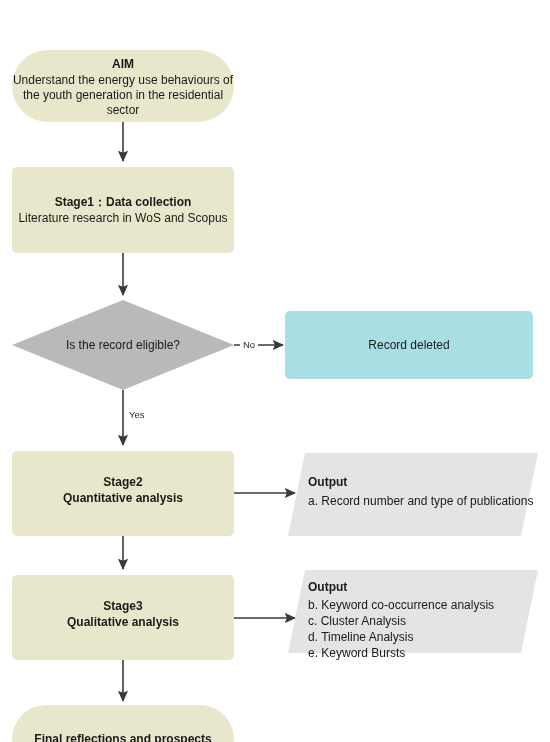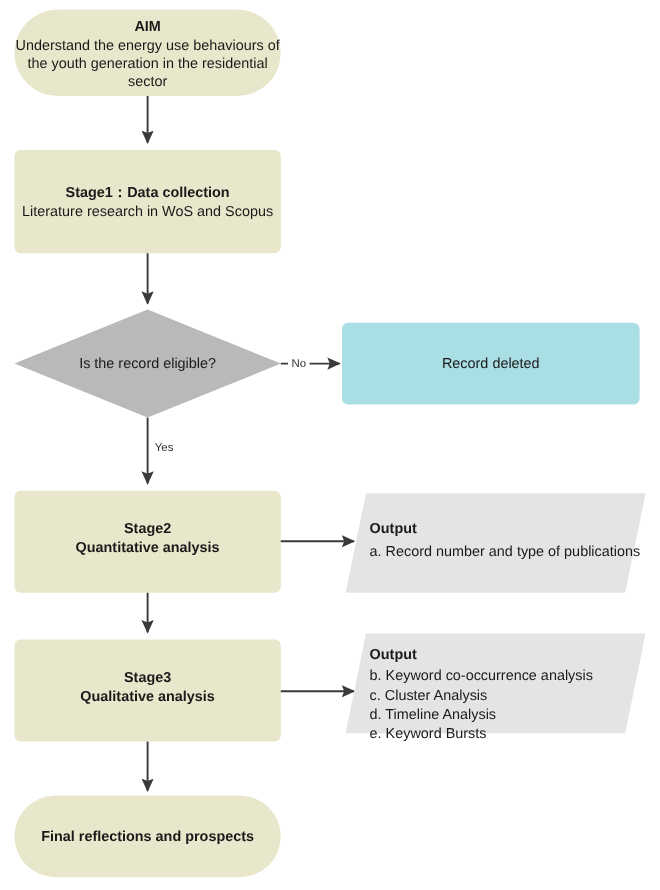--- a/index.html
+++ b/index.html
@@ -10,20 +10,21 @@
   body {
     width: 550px;
     height: 742px;
     font-family: "Liberation Sans", sans-serif;
     overflow: hidden;
   }
   #flow-root {
     position: relative;
     width: 550px;
     height: 592px;
+    margin-top: 42px;
   }
   svg.flow-canvas {
     display: block;
     width: 550px;
     height: 742px;
   }
   .node-text {
     font-family: "Liberation Sans", sans-serif;
     fill: #1a1a1a;
   }

